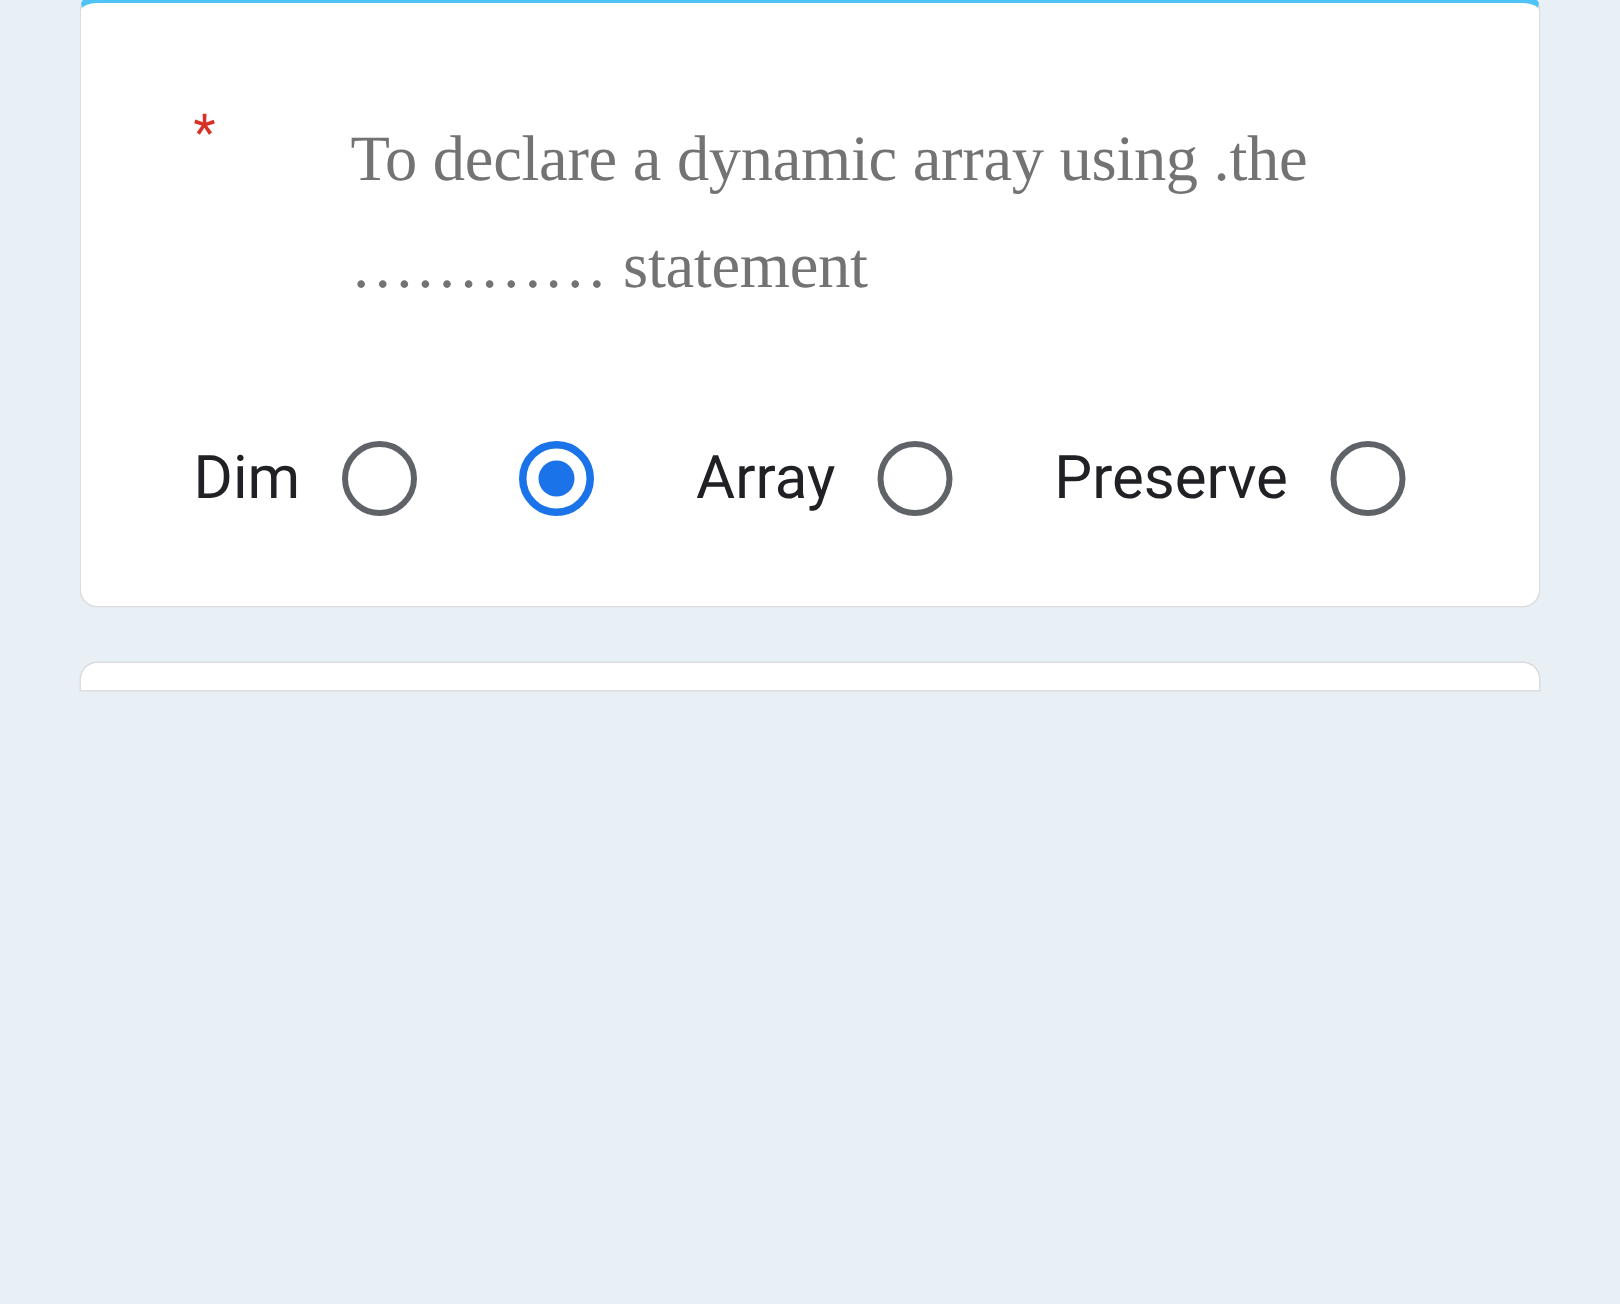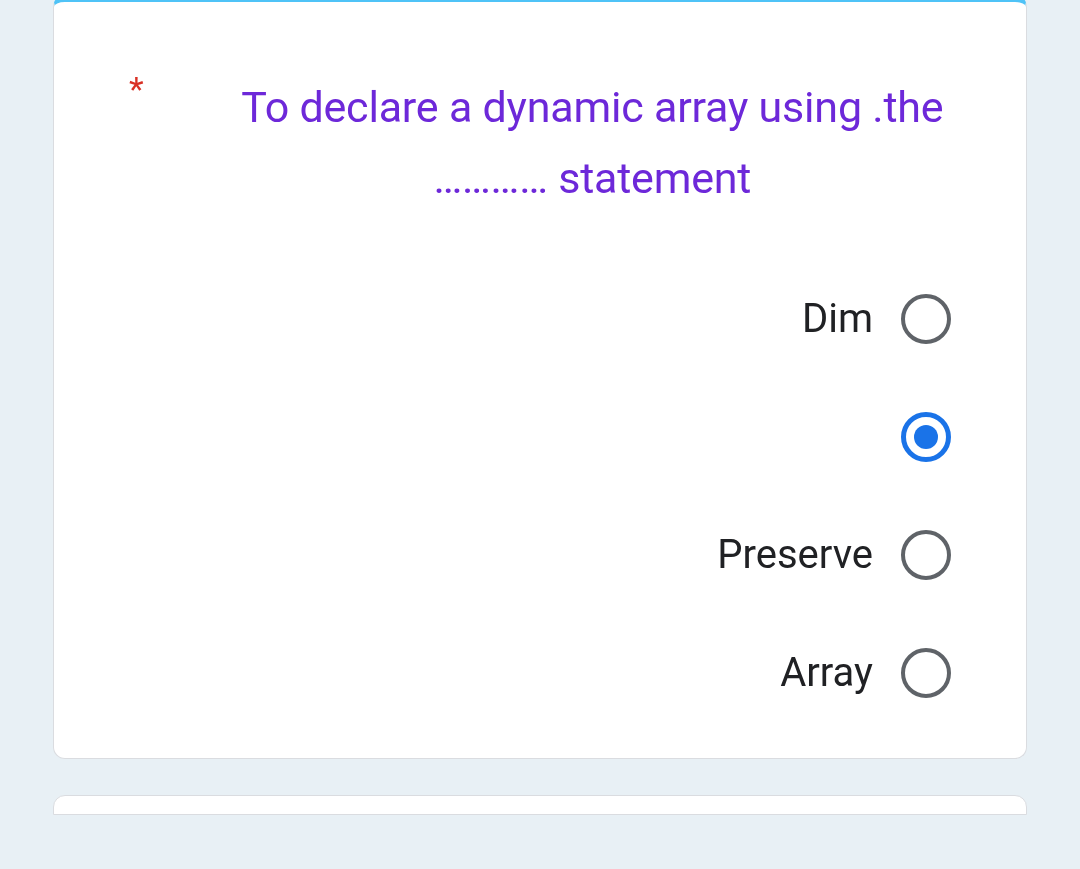--- a/index.html
+++ b/index.html
@@ -27,28 +27,29 @@
   }
   .asterisk {
     color: #d93025;
     font-size: 34px;
     line-height: 1;
     flex-shrink: 0;
   }
   .question-text {
     font-size: 43px;
     line-height: 1.65;
-    color: #6d28d9;
-    text-align: center;
+    color: #737373;
+    text-align: left;
     flex: 1;
     letter-spacing: -0.2px;
+    font-family: Liberation Serif, serif;
   }
   .options {
     display: flex;
-    flex-direction: column;
+    flex-direction: row;
     gap: 68px;
   }
   .option {
     display: flex;
     justify-content: flex-end;
     align-items: center;
     gap: 28px;
     cursor: pointer;
   }
   .option-label {
@@ -95,23 +96,23 @@
   </div>
   <div class="options">
     <div class="option">
       <span class="option-label">Dim</span>
       <span class="radio"></span>
     </div>
     <div class="option">
       <span class="radio selected"></span>
     </div>
     <div class="option">
-      <span class="option-label">Preserve</span>
+      <span class="option-label">Array</span>
       <span class="radio"></span>
     </div>
     <div class="option">
-      <span class="option-label">Array</span>
+      <span class="option-label">Preserve</span>
       <span class="radio"></span>
     </div>
   </div>
 </div>
 
 <div class="card-bottom"></div>
 
 </body></html>

